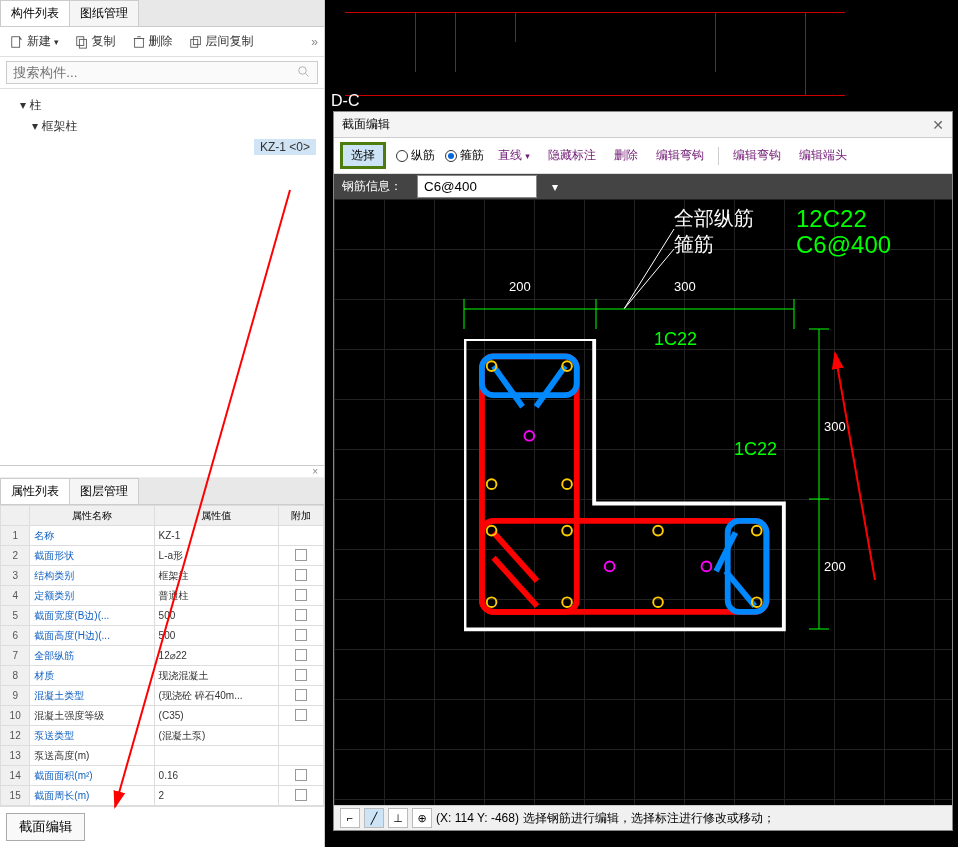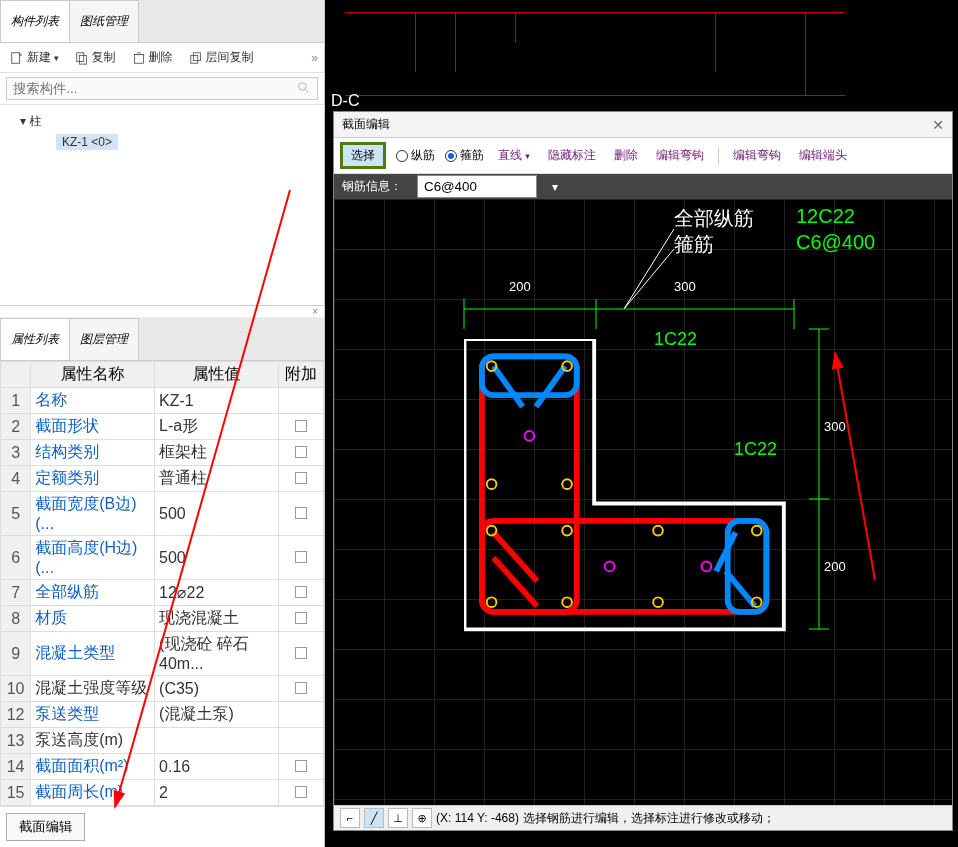--- a/index.html
+++ b/index.html
@@ -21,27 +21,26 @@
     border-right: 1px solid #ccc;
     display: flex;
     flex-direction: column;
   }
   .tab-bar {
     display: flex;
     background: #e8e8e8;
     border-bottom: 1px solid #ccc;
   }
   .tab {
-    padding: 12px 10px;
+    padding: 4px 10px;
     border: 1px solid #ccc;
     border-bottom: none;
     background: #f5f5f5;
     margin-right: -1px;
     cursor: pointer;
-    font-style: italic;
   }
   .tab.active { background: #fff; font-weight: normal; }
   .toolbar-row {
     display: flex;
     align-items: center;
     padding: 4px 6px;
     border-bottom: 1px solid #e0e0e0;
     gap: 8px;
   }
   .tb-btn {
@@ -75,41 +74,41 @@
     color: #999;
   }
   .tree {
     padding: 6px 8px;
     font-size: 12px;
     color: #333;
     flex: 0 0 auto;
   }
   .tree-item { padding: 2px 0 2px 12px; }
   .tree-indent1 { padding-left: 24px; }
-  .tree-indent2 { padding-left: 48px; }
+  .tree-indent2 { padding-left: 48px; text-align: right; }
   .tree-selected {
     background: #d0e4f5;
     display: inline-block;
     padding: 1px 6px;
   }
   .spacer { flex: 1; }
   .prop-panel {
     border-top: 1px solid #ccc;
   }
   .prop-panel .close-x {
     text-align: right;
     padding: 0 6px;
     color: #888;
     font-size: 10px;
     border-bottom: 1px solid #eee;
   }
   .prop-table {
     width: 100%;
     border-collapse: collapse;
-    font-size: 16px;
+    font-size: 10px;
   }
   .prop-table th, .prop-table td {
     border: 1px solid #ddd;
     padding: 2px 4px;
     text-align: left;
     height: 20px;
   }
   .prop-table th {
     background: #f0f0f0;
     font-weight: normal;
@@ -244,21 +243,21 @@
   }
   .grid {
     position: absolute;
     inset: 0;
     background-image:
       linear-gradient(#222 1px, transparent 1px),
       linear-gradient(90deg, #222 1px, transparent 1px);
     background-size: 50px 50px;
   }
   .anno-white { position: absolute; color: #fff; font-size: 20px; }
-  .anno-green { position: absolute; color: #00ff00; font-size: 20px; }
+  .anno-green { position: absolute; color: #00ff00; font-size: 24px; }
   .dim-white { position: absolute; color: #fff; font-size: 13px; }
   
   .l-shape {
     position: absolute;
     left: 130px; top: 140px;
     width: 330px; height: 300px;
   }
   .status-bar {
     display: flex;
     align-items: center;
@@ -326,20 +325,21 @@
     <span class="search-icon-abs">
       <svg width="12" height="12" viewBox="0 0 16 16">
           <circle cx="6" cy="6" r="5" fill="none" stroke="#999"></circle>
           <line x1="10" y1="10" x2="14" y2="14" stroke="#999"></line>
         </svg>
     </span>
   </div>
 
   <div class="tree">
     <div class="tree-item"><span>▾</span> <span>柱</span></div>
+    <div class="tree-item tree-indent1"><span>▾</span> <span>框架柱</span></div>
     <div class="tree-item tree-indent2"><span class="tree-selected">KZ-1  &lt;0&gt;</span></div>
   </div>
 
   <div class="spacer"></div>
 
   <div class="prop-panel">
     <div class="close-x">×</div>
     <div class="tab-bar">
       <div class="tab active">属性列表</div>
       <div class="tab">图层管理</div>

